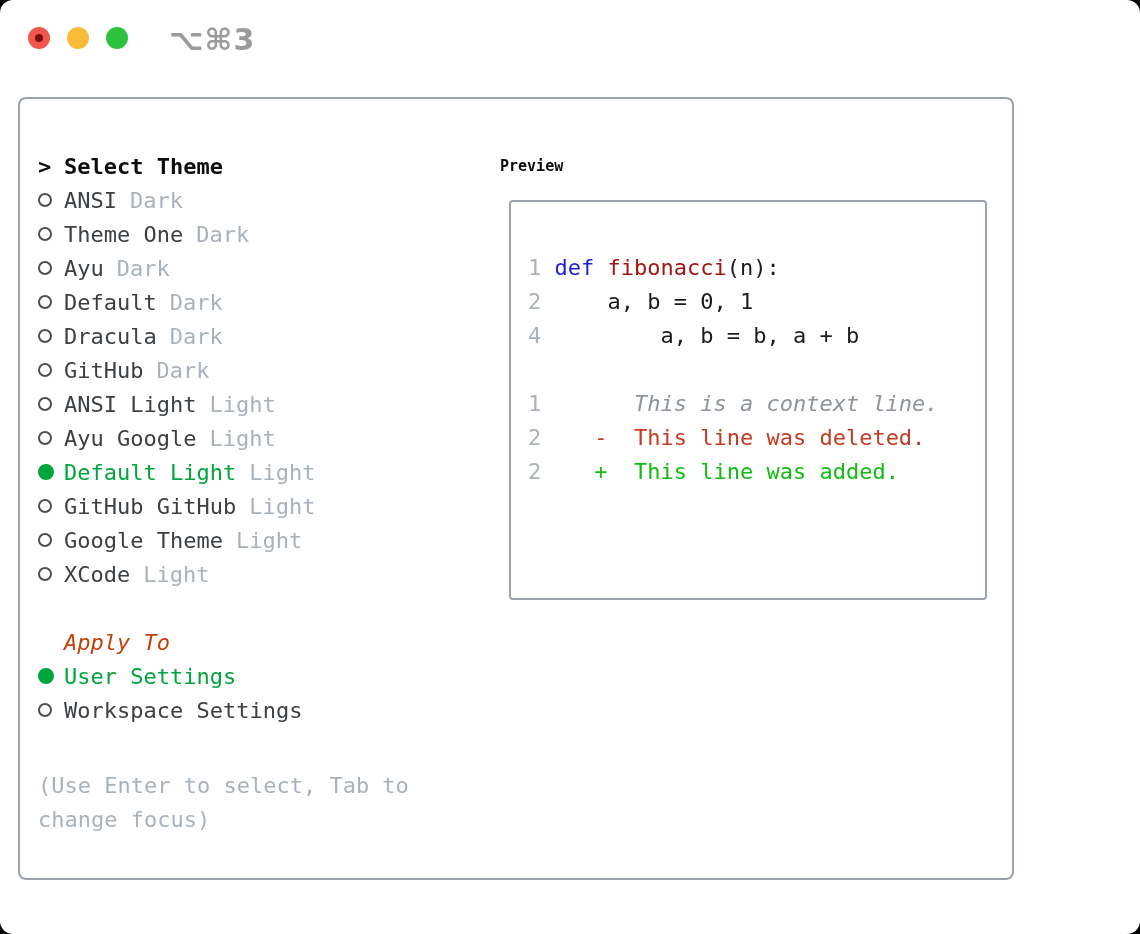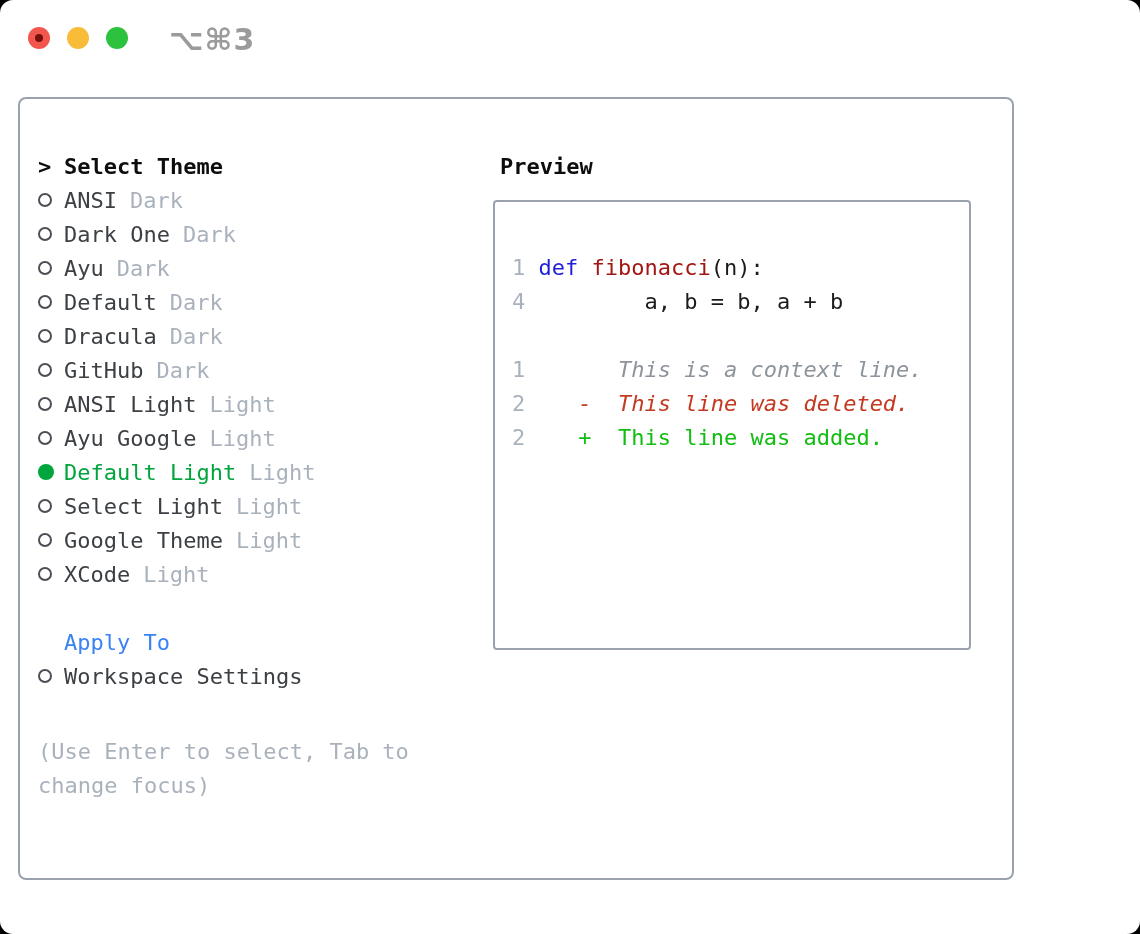--- a/index.html
+++ b/index.html
@@ -39,52 +39,52 @@
     position: absolute; left: 18px; top: 50px; width: 440px;
     font-size: 22px; color: var(--text-dark);
   }
   .row { height: 34px; display: flex; align-items: center; white-space: pre; }
   .row.spacer { }
   .marker {
     width: 26px; flex: 0 0 26px; display: flex; align-items: center;
   }
   .prompt { color: var(--heading-black); font-weight: 700; }
   .heading { color: var(--heading-black); font-weight: 700; }
-  .heading.apply { font-weight: 500; color: #3b82f6; }
+  .heading.apply { font-weight: 500; color: #c2410c; font-style: italic; }
   .radio {
     width: 14px; height: 14px; border-radius: 50%;
     border: 2px solid #4b4f55; background: transparent;
   }
   .radio.on { width: 16px; height: 16px; border: none; background: var(--accent-green); }
   .item-name { color: var(--text-dark); }
   .item-name.on { color: var(--accent-green); }
   .item-variant { color: var(--muted-gray); margin-left: 13px; }
   .help {
     margin-top: 8px; width: 410px; line-height: 34px;
     color: var(--muted-gray); white-space: normal;
   }
 
   
   .preview-heading {
     position: absolute; left: 480px; top: 50px; height: 34px;
     display: flex; align-items: center;
-    font-size: 22px; font-weight: 700; color: var(--heading-black);
+    font-size: 15px; font-weight: 700; color: var(--heading-black);
   }
   .preview-box {
-    position: absolute; left: 473px; top: 101px; width: 478px; height: 450px;
+    position: absolute; left: 489px; top: 101px; width: 478px; height: 400px;
     border: 2px solid var(--border-gray); border-radius: 4px; background: #fff;
     padding: 49px 0 12px 17px; overflow: hidden;
   }
   .pline { height: 34px; line-height: 34px; font-size: 22px; white-space: pre; }
   .pline .num { color: var(--muted-gray); }
   .tok-p   { color: #1b1b1b; }
   .tok-kw  { color: var(--keyword-blue); }
   .tok-fn  { color: var(--function-red); }
   .tok-ctx { color: var(--context-gray); font-style: italic; }
-  .tok-del { color: var(--deleted-red); font-style: italic; }
+  .tok-del { color: var(--deleted-red); }
   .tok-add { color: var(--added-green); }
 </style>
 </head>
 <body>
 
 <div class="window">
 
   <div class="titlebar">
     <div class="traffic close">
       <div class="dot"></div>
@@ -97,53 +97,55 @@
   <div class="panel">
 
     <div class="col-left">
       <div class="row">
         <span class="marker prompt">&gt;</span>
         <span class="heading">Select Theme</span>
       </div>
 
       <div id="theme-list">
           <div class="row"><span class="marker"><span class="radio"></span></span><span class="item-name">ANSI</span><span class="item-variant">Dark</span></div>
-          <div class="row"><span class="marker"><span class="radio"></span></span><span class="item-name">Dark One</span><span class="item-variant">Dark</span></div>
+          <div class="row"><span class="marker"><span class="radio"></span></span><span class="item-name">Theme One</span><span class="item-variant">Dark</span></div>
           <div class="row"><span class="marker"><span class="radio"></span></span><span class="item-name">Ayu</span><span class="item-variant">Dark</span></div>
           <div class="row"><span class="marker"><span class="radio"></span></span><span class="item-name">Default</span><span class="item-variant">Dark</span></div>
           <div class="row"><span class="marker"><span class="radio"></span></span><span class="item-name">Dracula</span><span class="item-variant">Dark</span></div>
           <div class="row"><span class="marker"><span class="radio"></span></span><span class="item-name">GitHub</span><span class="item-variant">Dark</span></div>
           <div class="row"><span class="marker"><span class="radio"></span></span><span class="item-name">ANSI Light</span><span class="item-variant">Light</span></div>
           <div class="row"><span class="marker"><span class="radio"></span></span><span class="item-name">Ayu Google</span><span class="item-variant">Light</span></div>
           <div class="row"><span class="marker"><span class="radio on"></span></span><span class="item-name on">Default Light</span><span class="item-variant">Light</span></div>
-          <div class="row"><span class="marker"><span class="radio"></span></span><span class="item-name">Select Light</span><span class="item-variant">Light</span></div>
+          <div class="row"><span class="marker"><span class="radio"></span></span><span class="item-name">GitHub GitHub</span><span class="item-variant">Light</span></div>
           <div class="row"><span class="marker"><span class="radio"></span></span><span class="item-name">Google Theme</span><span class="item-variant">Light</span></div>
           <div class="row"><span class="marker"><span class="radio"></span></span><span class="item-name">XCode</span><span class="item-variant">Light</span></div>
         </div>
 
       <div class="row spacer"></div>
 
       <div class="row">
         <span class="marker"></span>
         <span class="heading apply">Apply To</span>
       </div>
 
       <div id="apply-list">
+          <div class="row"><span class="marker"><span class="radio on"></span></span><span class="item-name on">User Settings</span></div>
           <div class="row"><span class="marker"><span class="radio"></span></span><span class="item-name">Workspace Settings</span></div>
         </div>
 
       <div class="row spacer"></div>
 
       <div class="help">(Use Enter to select, Tab to change focus)</div>
     </div>
 
     <div class="preview-heading">Preview</div>
 
     <div class="preview-box" id="preview-box">
         <div class="pline"><span class="num">1</span><span class="tok-p"> </span><span class="tok-kw">def</span><span class="tok-p"> </span><span class="tok-fn">fibonacci</span><span class="tok-p">(n):</span></div>
+        <div class="pline"><span class="num">2</span><span class="tok-p">     a, b = 0, 1</span></div>
         <div class="pline"><span class="num">4</span><span class="tok-p">         a, b = b, a + b</span></div>
         <div class="pline"><span class="num"></span></div>
         <div class="pline"><span class="num">1</span><span class="tok-ctx">       This is a context line.</span></div>
         <div class="pline"><span class="num">2</span><span class="tok-p">    </span><span class="tok-del">-  This line was deleted.</span></div>
         <div class="pline"><span class="num">2</span><span class="tok-p">    </span><span class="tok-add">+  This line was added.</span></div>
       </div>
 
   </div>
 </div>
 

